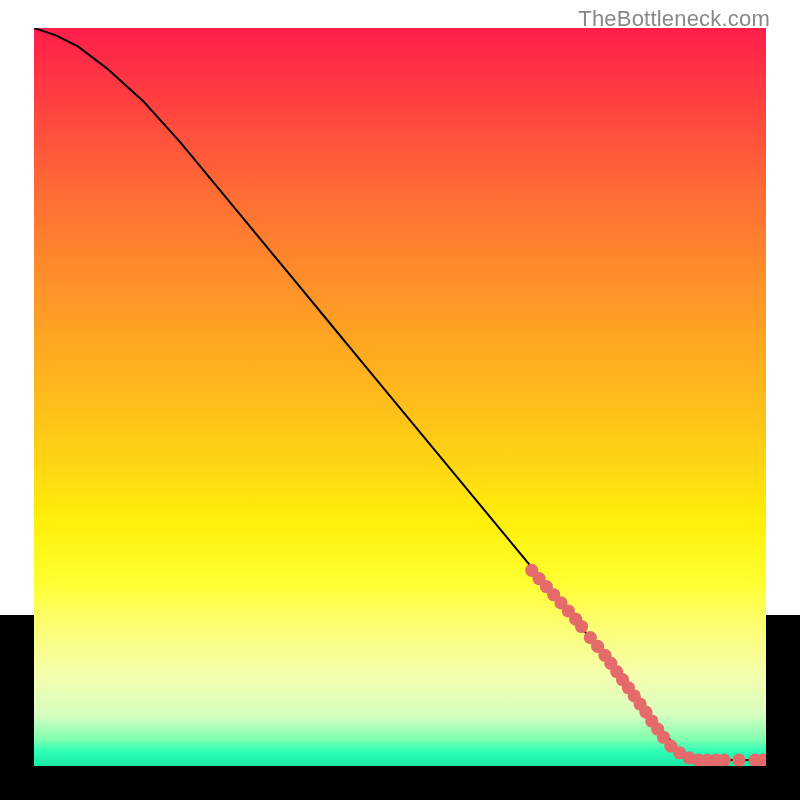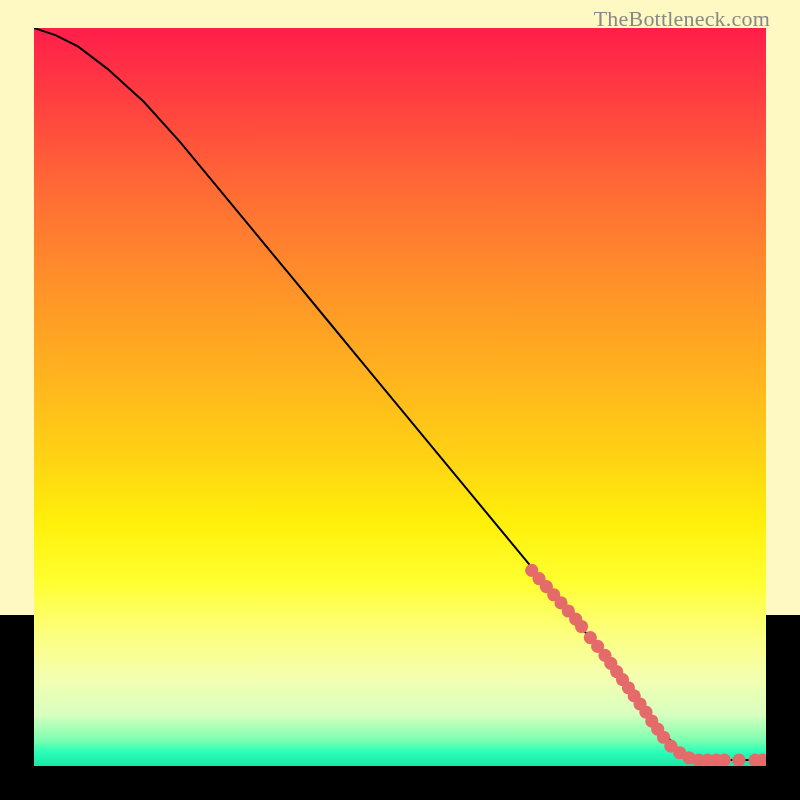--- a/index.html
+++ b/index.html
@@ -10,22 +10,21 @@
     background: #000;
     overflow: hidden;
     font-family: Arial, Helvetica, sans-serif;
   }
   .frame {
     position: absolute;
     left: 0;
     top: 0;
     width: 800px;
     height: 615px;
-    background: #fef9c3;
-    font-family: Liberation Serif, serif;
+    background: #ffffff;
   }
   .plot {
     position: absolute;
     left: 34px;
     top: 28px;
     width: 732px;
     height: 738px;
     
     background: linear-gradient(
       to bottom,

